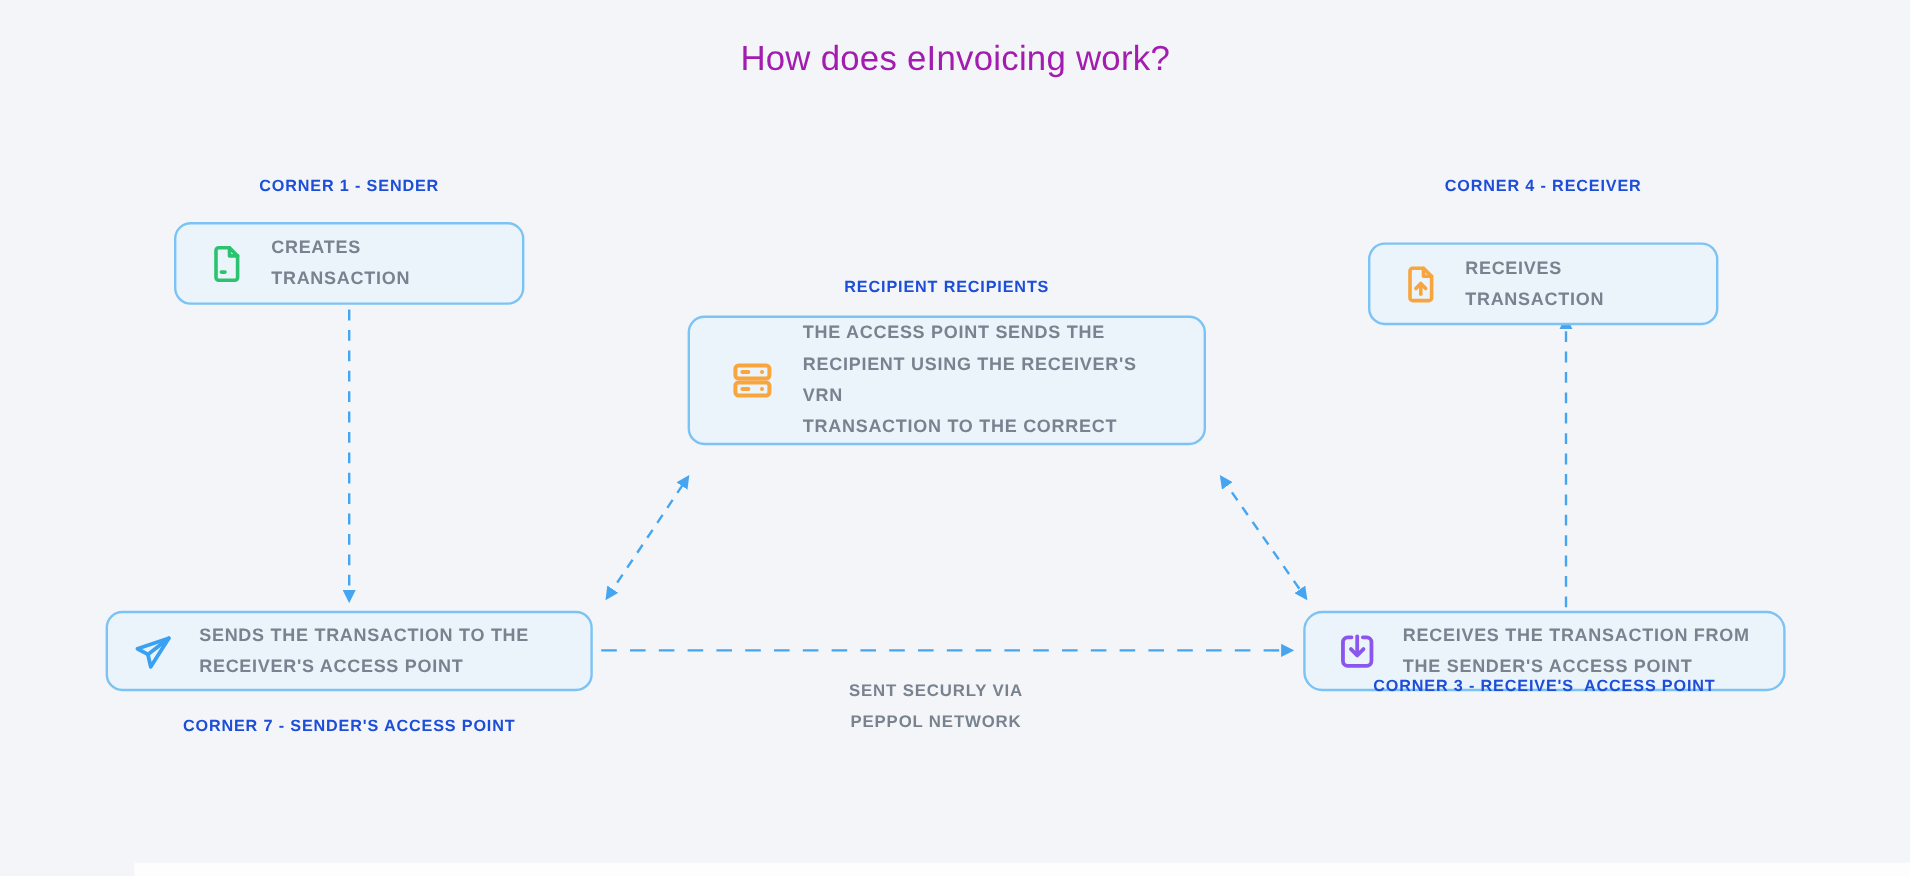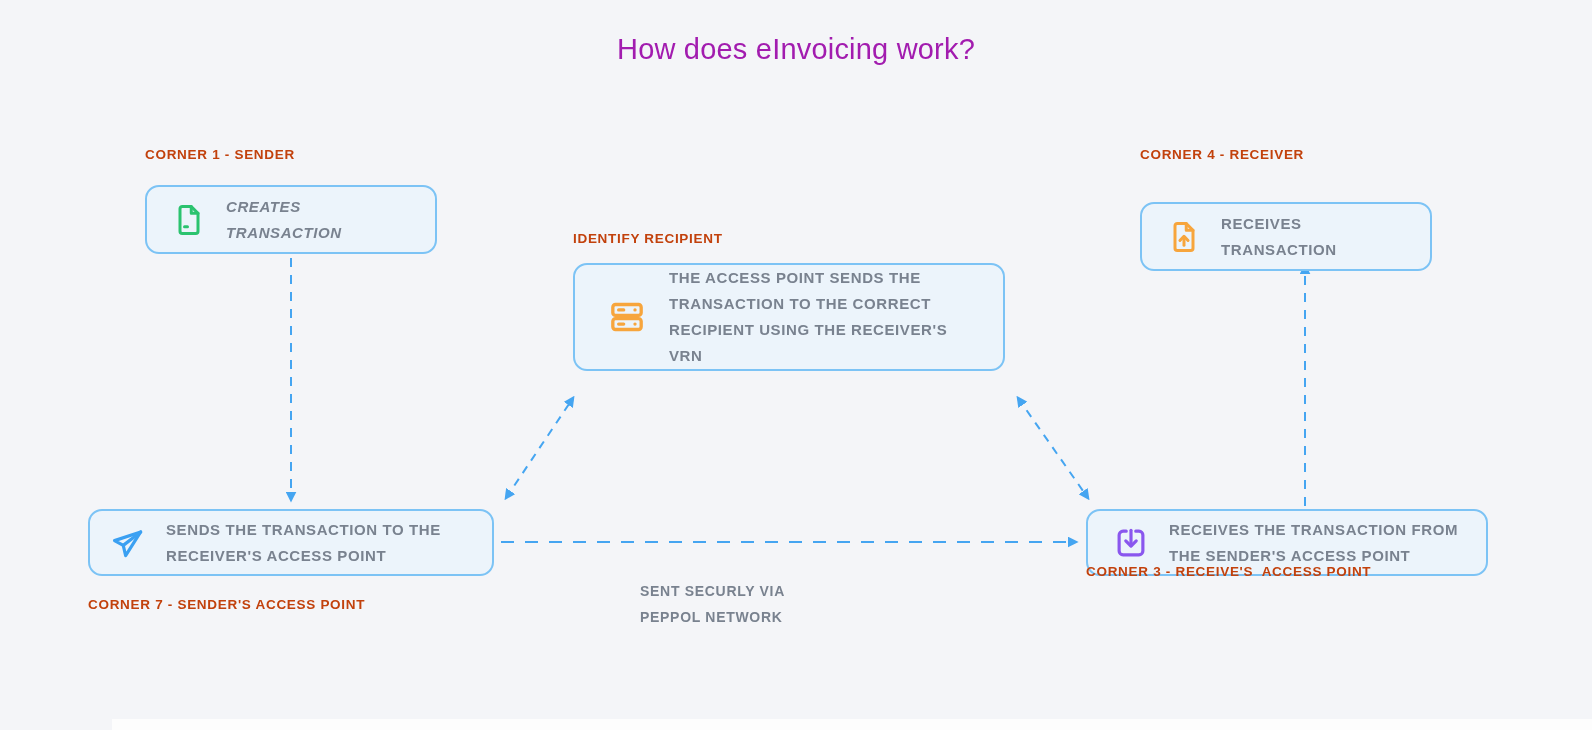--- a/index.html
+++ b/index.html
@@ -25,24 +25,24 @@
     letter-spacing: 0.2px;
   }
   .arrows-layer {
     position: absolute;
     left: 0; top: 0;
     width: 1592px; height: 730px;
     pointer-events: none;
   }
   .node-label {
     position: absolute;
-    text-align: left;
+    text-align: center;
     font-size: 13.5px;
     font-weight: 700;
-    color: #c2410c;
+    color: #1d4ed8;
     letter-spacing: 0.7px;
     white-space: pre-wrap;
   }
   .node-box {
     position: absolute;
     box-sizing: border-box;
     background: #ecf4fb;
     border: 2px solid #7cc3f5;
     border-radius: 14px;
     display: flex;
@@ -59,23 +59,23 @@
   .node-text {
     font-size: 15px;
     font-weight: 700;
     color: #79828f;
     letter-spacing: 0.6px;
     line-height: 26px;
   }
   .node-text span { display: block; }
   .network-label {
     position: absolute;
-    left: 640px; top: 578px;
+    left: 640px; top: 562px;
     width: 280px;
-    text-align: left;
+    text-align: center;
     font-size: 14px;
     font-weight: 700;
     color: #79828f;
     letter-spacing: 0.7px;
     line-height: 26px;
   }
   .network-label span { display: block; }
   .bottom-strip {
     position: absolute;
     left: 112px; bottom: 0;
@@ -102,21 +102,21 @@
     <line x1="1305" y1="506" x2="1305" y2="266" stroke="#45a5f1" stroke-width="2" stroke-dasharray="9 8" marker-end="url(#ah)"></line>
 
     <line x1="506" y1="498" x2="573" y2="398" stroke="#45a5f1" stroke-width="2" stroke-dasharray="8 7" marker-start="url(#ah)" marker-end="url(#ah)"></line>
 
     <line x1="1018" y1="398" x2="1088" y2="498" stroke="#45a5f1" stroke-width="2" stroke-dasharray="8 7" marker-start="url(#ah)" marker-end="url(#ah)"></line>
 
     <line x1="501" y1="542" x2="1076" y2="542" stroke="#45a5f1" stroke-width="2" stroke-dasharray="13 11" marker-end="url(#ah)"></line>
   </svg>
 
   <div class="node-label" style="left:145px; top:147px; width:292px;">CORNER 1 - SENDER</div>
-  <div class="node-box" style="left:145px; top:185px; width:292px; height:69px;font-style:italic;">
+  <div class="node-box" style="left:145px; top:185px; width:292px; height:69px;">
     <span class="icon">
       <svg width="36" height="36" viewBox="0 0 24 24" fill="none" stroke="#2bc36f" stroke-width="2" stroke-linecap="round" stroke-linejoin="round">
         <path d="M13.5 3H7.5a1.5 1.5 0 0 0-1.5 1.5v15A1.5 1.5 0 0 0 7.5 21h9a1.5 1.5 0 0 0 1.5-1.5V7.5z"></path>
         <path d="M13.5 3v4.5H18"></path>
         <line x1="9" y1="16.5" x2="11" y2="16.5"></line>
       </svg>
     </span>
     <span class="node-text">CREATES TRANSACTION</span>
   </div>
 
@@ -126,54 +126,54 @@
       <svg width="36" height="36" viewBox="0 0 24 24" fill="none" stroke="#f7a53c" stroke-width="2" stroke-linecap="round" stroke-linejoin="round">
         <path d="M13.5 3H7.5a1.5 1.5 0 0 0-1.5 1.5v15A1.5 1.5 0 0 0 7.5 21h9a1.5 1.5 0 0 0 1.5-1.5V7.5z"></path>
         <path d="M13.5 3v4.5H18"></path>
         <line x1="12" y1="17.5" x2="12" y2="12"></line>
         <polyline points="9.3,14.3 12,11.5 14.7,14.3"></polyline>
       </svg>
     </span>
     <span class="node-text">RECEIVES TRANSACTION</span>
   </div>
 
-  <div class="node-label" style="left:573px; top:231px; width:432px;">IDENTIFY RECIPIENT</div>
+  <div class="node-label" style="left:573px; top:231px; width:432px;">RECIPIENT RECIPIENTS</div>
   <div class="node-box" style="left:573px; top:263px; width:432px; height:108px; gap:22px; padding-left:32px;">
     <span class="icon">
       <svg width="40" height="40" viewBox="0 0 24 24" fill="none" stroke="#f7a53c" stroke-width="2" stroke-linecap="round" stroke-linejoin="round">
         <rect x="3.5" y="4.5" width="17" height="6.5" rx="1.6"></rect>
         <rect x="3.5" y="13" width="17" height="6.5" rx="1.6"></rect>
         <line x1="7" y1="7.75" x2="10" y2="7.75"></line>
         <line x1="16.8" y1="7.75" x2="16.81" y2="7.75"></line>
         <line x1="7" y1="16.25" x2="10" y2="16.25"></line>
         <line x1="16.8" y1="16.25" x2="16.81" y2="16.25"></line>
       </svg>
     </span>
     <span class="node-text">
       <span>THE ACCESS POINT SENDS THE</span>
+      <span>RECIPIENT USING THE RECEIVER'S VRN</span>
       <span>TRANSACTION TO THE CORRECT</span>
-      <span>RECIPIENT USING THE RECEIVER'S VRN</span>
     </span>
   </div>
 
   <div class="node-box" style="left:88px; top:509px; width:406px; height:67px;padding-left:19px;">
     <span class="icon">
       <svg width="38" height="38" viewBox="0 0 24 24" fill="none" stroke="#3aa0f2" stroke-width="2" stroke-linecap="round" stroke-linejoin="round">
         <path d="M20 5 L10.5 20 L9 13.5 L3.5 10.5 Z"></path>
         <path d="M20 5 L9 13.5"></path>
       </svg>
     </span>
     <span class="node-text">
       <span>SENDS THE TRANSACTION TO THE</span>
       <span>RECEIVER'S ACCESS POINT</span>
     </span>
   </div>
   <div class="node-label" style="left:88px; top:597px; width:406px;">CORNER 7 - SENDER'S ACCESS POINT</div>
 
-  <div class="node-box" style="left:1086px; top:509px; width:402px; height:67px;">
+  <div class="node-box" style="left:1086px; top:509px; width:402px; height:67px;border-radius:16px;">
     <span class="icon">
       <svg width="38" height="38" viewBox="0 0 24 24" fill="none" stroke="#8a57ee" stroke-width="2" stroke-linecap="round" stroke-linejoin="round">
         <path d="M9 4.5H7A2.5 2.5 0 0 0 4.5 7v10A2.5 2.5 0 0 0 7 19.5h10a2.5 2.5 0 0 0 2.5-2.5V7A2.5 2.5 0 0 0 17 4.5h-2"></path>
         <line x1="12" y1="4" x2="12" y2="13.5"></line>
         <polyline points="8.7,10.7 12,14 15.3,10.7"></polyline>
       </svg>
     </span>
     <span class="node-text">
       <span>RECEIVES THE TRANSACTION FROM</span>
       <span>THE SENDER'S ACCESS POINT</span>

